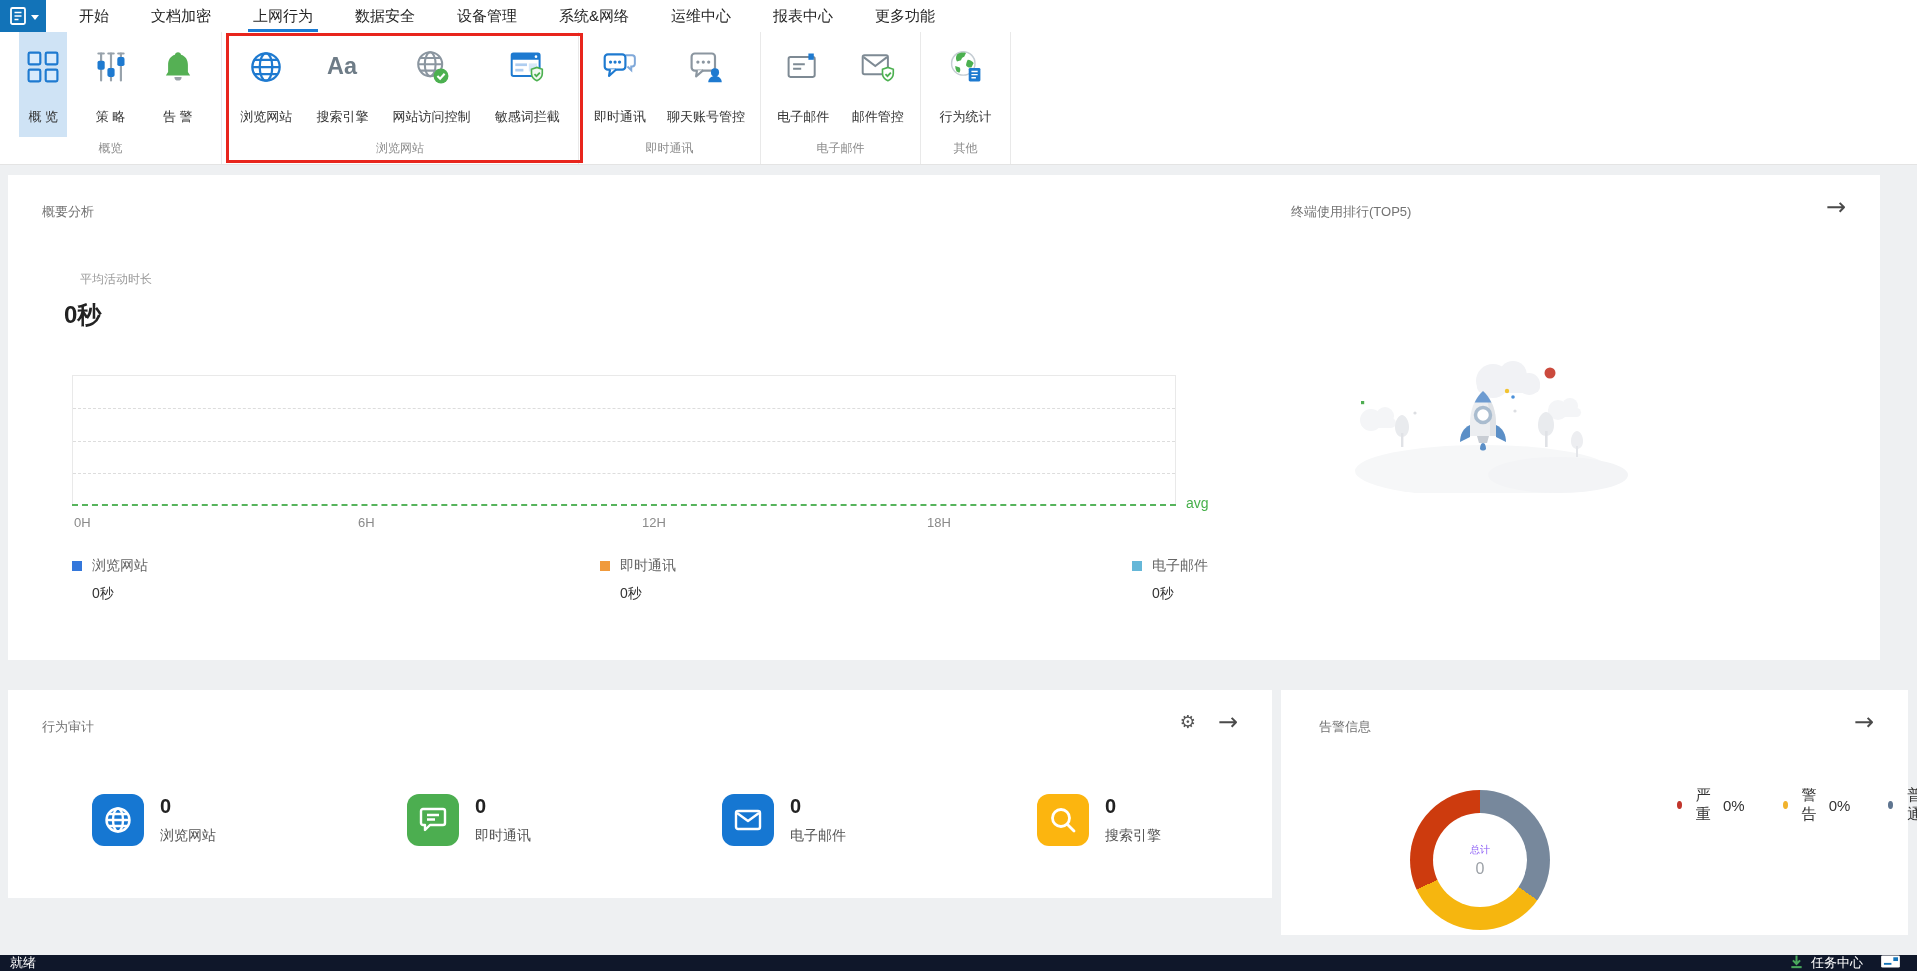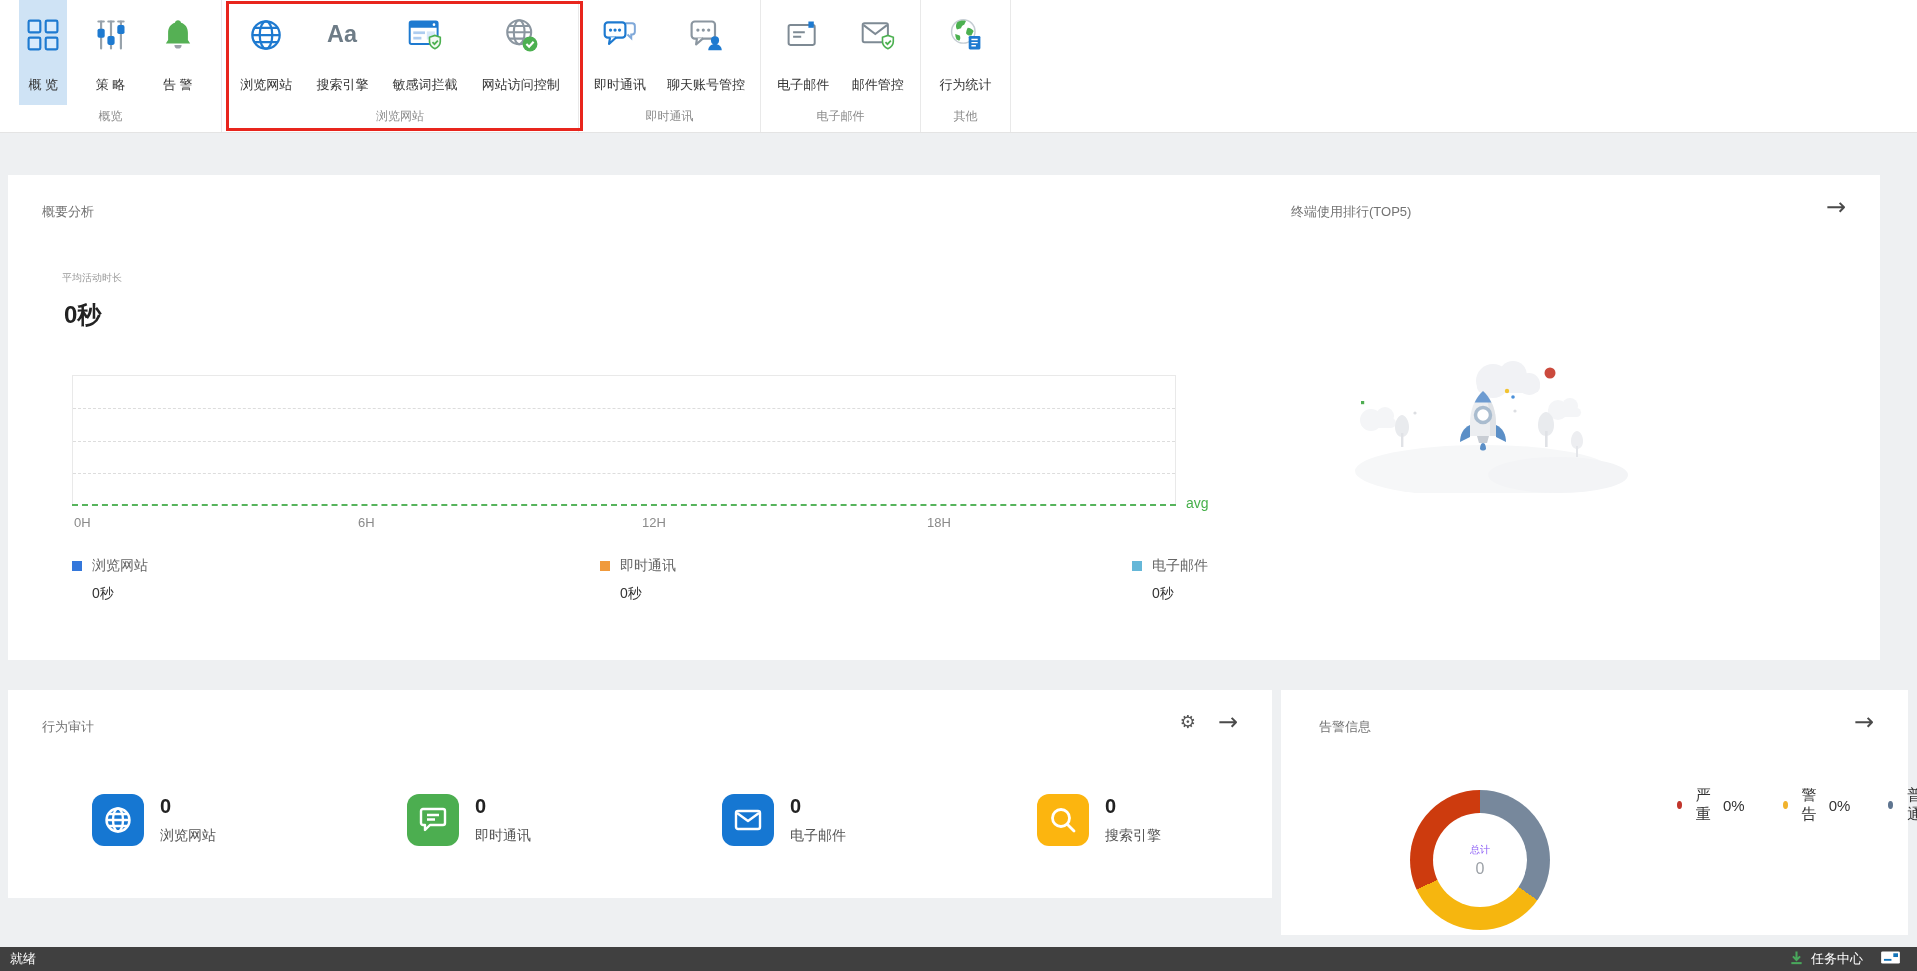--- a/index.html
+++ b/index.html
@@ -29,21 +29,21 @@
 .card{position:absolute;background:#fff}
 .card-summary{left:8px;top:9px;width:1264px;height:485px}
 .card-top5{left:1253px;top:9px;width:627px;height:485px}
 .card-audit{left:8px;top:524px;width:1264px;height:208px}
 .card-alert{left:1281px;top:524px;width:627px;height:245px}
 .card-title{position:absolute;left:34px;top:28px;font-size:13px;color:#737373}
 .card-title.right-card{left:38px}
 .icon-arrow{position:absolute;right:34px;top:20px;font-size:24px;color:#4a4a4a;cursor:pointer;font-family:"DejaVu Sans",sans-serif;line-height:1}
 .icon-gear{position:absolute;right:76px;top:23px;font-size:18px;color:#555;cursor:pointer;font-family:"DejaVu Sans",sans-serif;line-height:1}
 
-.metric-label{position:absolute;left:54px;top:96px;font-size:10px;color:#9b9b9b}
+.metric-label{position:absolute;left:72px;top:96px;font-size:12px;color:#9b9b9b}
 .metric-value{position:absolute;left:56px;top:124px;font-size:24px;font-weight:bold;color:#222}
 .chartbox{position:absolute;left:64px;top:200px;width:1104px;height:130px;border:1px solid #e9e9e9;border-bottom:none}
 .gridline{position:absolute;left:0;right:0;border-top:1px dashed #ddd}
 .avgline{position:absolute;left:64px;top:329px;width:1104px;border-top:2px dashed #57b45c}
 .avg-text{position:absolute;left:1178px;top:320px;font-size:14px;color:#47b04b}
 .xaxis{position:absolute;left:64px;top:340px;width:1104px;height:18px;font-size:13px;color:#8a8a8a}
 .xaxis span{position:absolute;top:0}
 .legend{position:absolute;left:0;top:382px;width:100%}
 .legend-item{position:absolute;top:0}
 .legend-row{display:flex;align-items:center;gap:10px;font-size:14px;color:#666}
@@ -63,31 +63,51 @@
   display:flex;flex-direction:column;align-items:center;justify-content:center;gap:3px}
 .donut-label{font-size:10px;color:#8b5cf6}
 .donut-value{font-size:16px;color:#9ca1a7}
 .alert-legend{position:absolute;left:396px;top:96px;display:flex;flex-direction:row;gap:38px}
 .alert-legend-item{display:flex;align-items:center;font-size:15px;color:#333}
 .adot{width:8px;height:8px;border-radius:50%;margin-right:14px}
 .alert-legend-item .aval{margin-left:9px}
 
 .empty-illu{position:absolute;left:80px;top:178px}
 
-.statusbar{position:absolute;left:0;bottom:0;width:100%;height:24px;background:#404040;display:flex;align-items:center;color:#fff;font-size:13px}
+.statusbar{position:absolute;left:0;bottom:0;width:100%;height:16px;background:#0f172a;display:flex;align-items:center;color:#fff;font-size:13px}
 .sb-left{margin-left:10px}
 .sb-right{margin-left:auto;display:flex;align-items:flex-start;gap:7px;margin-right:16px}
 .sb-task{cursor:pointer}
 .sb-msg{margin-left:10px;cursor:pointer;display:flex}
 </style>
 </head>
 <body>
 
 <div class="app">
 
+  <header class="menubar">
+    <div class="app-btn">
+      <svg viewBox="0 0 20 20" width="20" height="20">
+          <rect x="3" y="2" width="14" height="16" rx="1.5" fill="none" stroke="#fff" stroke-width="1.8"></rect>
+          <path d="M6.5 6.5h7M6.5 10h7M6.5 13.5h4" stroke="#fff" stroke-width="1.6"></path>
+        </svg>
+      <span class="caret"></span>
+    </div>
+    <nav class="menus">
+      <div class="menu-item">开始</div>
+      <div class="menu-item">文档加密</div>
+      <div class="menu-item active">上网行为</div>
+      <div class="menu-item">数据安全</div>
+      <div class="menu-item">设备管理</div>
+      <div class="menu-item">系统&amp;网络</div>
+      <div class="menu-item">运维中心</div>
+      <div class="menu-item">报表中心</div>
+      <div class="menu-item">更多功能</div>
+    </nav>
+  </header>
 
   <div class="ribbon">
 
     <div class="rgroup" style="width:222px">
       <div class="ritems">
         <div class="ritem selected">
           <span class="ricon">
             <svg viewBox="0 0 40 40" width="36" height="36">
                 <g fill="#d9ebfc" stroke="#1e7ad0" stroke-width="2.4">
                   <rect x="4" y="4" width="13" height="13" rx="1.5"></rect>
@@ -142,49 +162,49 @@
           </span>
           <span class="rlabel">浏览网站</span>
         </div>
         <div class="ritem">
           <span class="ricon">
             <svg viewBox="0 0 40 40" width="36" height="36">
                 <text x="20" y="28" text-anchor="middle" font-size="26" font-weight="600" fill="#6e7c87" font-family="Liberation Sans, sans-serif">Aa</text>
               </svg>
           </span>
           <span class="rlabel">搜索引擎</span>
+        </div>
+        <div class="ritem">
+          <span class="ricon">
+            <svg viewBox="0 0 40 40" width="36" height="36">
+                <g fill="none" stroke="#8b96a0" stroke-width="2.3">
+                  <circle cx="18" cy="17" r="13.3"></circle>
+                  <ellipse cx="18" cy="17" rx="6" ry="13.3"></ellipse>
+                  <path d="M4.8 17h26.4M6.5 10h23M6.5 24h23"></path>
+                </g>
+                <circle cx="30" cy="30" r="8.3" fill="#4cb050"></circle>
+                <path d="M26 30l3 3 5-5.5" stroke="#fff" stroke-width="2.4" fill="none"></path>
+              </svg>
+          </span>
+          <span class="rlabel">网站访问控制</span>
         </div>
         <div class="ritem">
           <span class="ricon">
             <svg viewBox="0 0 40 40" width="36" height="36">
                 <rect x="3" y="5" width="31" height="25" rx="2" fill="#fff" stroke="#1e7ad0" stroke-width="2.2"></rect>
                 <path d="M3 7a2 2 0 0 1 2-2h27a2 2 0 0 1 2 2v5H3z" fill="#1e7ad0"></path>
                 <circle cx="30" cy="8.5" r="1.5" fill="#fff"></circle>
                 <rect x="7" y="16" width="13" height="3" fill="#aecdf0"></rect>
                 <rect x="7" y="22" width="9" height="3" fill="#aecdf0"></rect>
                 <rect x="22" y="16" width="9" height="9" fill="#d7e8f9"></rect>
                 <path d="M25 22.5l6-2 6 2v4.8c0 3.8-2.5 6.4-6 7.9-3.5-1.5-6-4.1-6-7.9z" fill="#f2f9f2" stroke="#4cb050" stroke-width="1.8"></path>
                 <path d="M28.3 28l2.2 2.2 3.8-4" stroke="#4cb050" stroke-width="2" fill="none"></path>
               </svg>
           </span>
           <span class="rlabel">敏感词拦截</span>
-        </div>
-        <div class="ritem">
-          <span class="ricon">
-            <svg viewBox="0 0 40 40" width="36" height="36">
-                <g fill="none" stroke="#8b96a0" stroke-width="2.3">
-                  <circle cx="18" cy="17" r="13.3"></circle>
-                  <ellipse cx="18" cy="17" rx="6" ry="13.3"></ellipse>
-                  <path d="M4.8 17h26.4M6.5 10h23M6.5 24h23"></path>
-                </g>
-                <circle cx="30" cy="30" r="8.3" fill="#4cb050"></circle>
-                <path d="M26 30l3 3 5-5.5" stroke="#fff" stroke-width="2.4" fill="none"></path>
-              </svg>
-          </span>
-          <span class="rlabel">网站访问控制</span>
         </div>
       </div>
       <div class="rgroup-label">浏览网站</div>
     </div>
 
     <div class="rgroup" style="width:182px">
       <div class="ritems">
         <div class="ritem">
           <span class="ricon">
             <svg viewBox="0 0 40 40" width="36" height="36">

